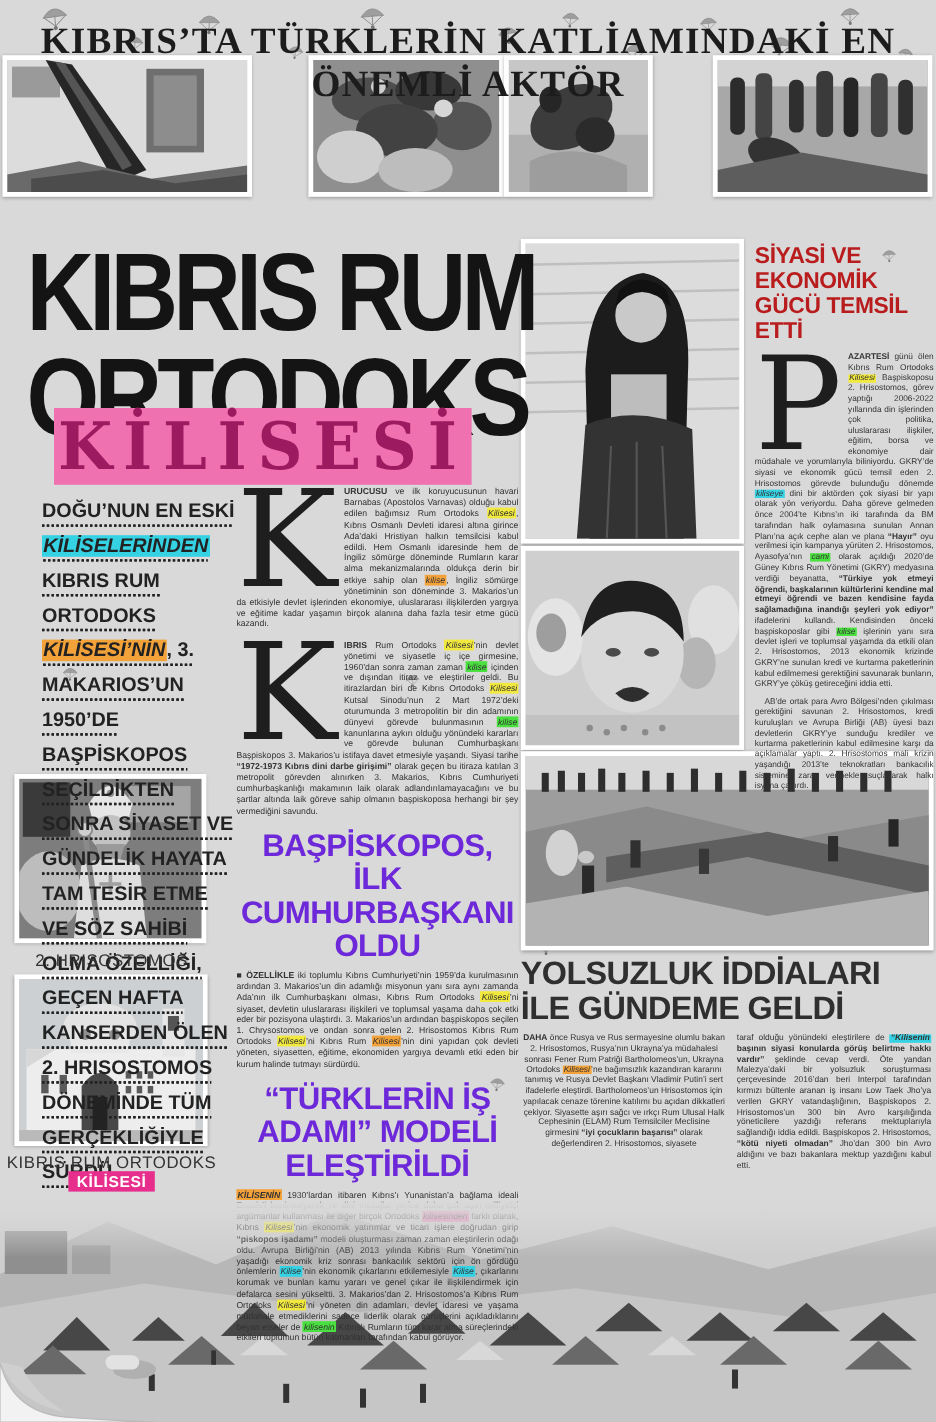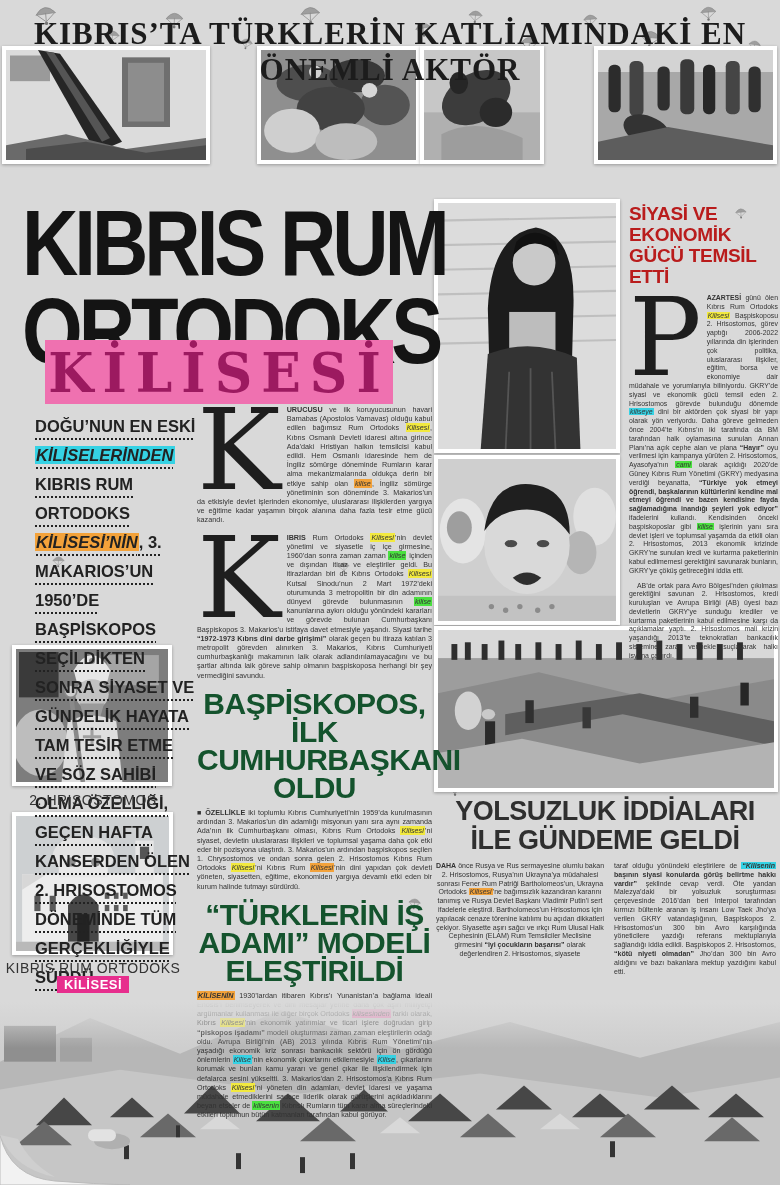--- a/index.html
+++ b/index.html
@@ -20,41 +20,41 @@
            display:flex;align-items:center;justify-content:center;z-index:2;}
   .pinkbox span{font-family:"DejaVu Serif","Liberation Serif",serif;font-weight:bold;font-size:52px;
                 letter-spacing:9px;color:var(--c-headline_box_text);transform:scaleY(1.05);}
   
   .deck{left:35px;top:412px;width:164px;font-weight:bold;font-size:16.5px;line-height:29px;
         color:#222;z-index:2;text-decoration:underline dotted 2px;text-underline-offset:6px;}
   .deck span{text-decoration:inherit;}
   
   .mcol{left:197px;top:405px;width:235px;z-index:2;}
   .mcol p{margin:0 0 8px 0;font-size:7.2px;line-height:9.2px;text-align:justify;color:#333;}
-  .mid-head{font-weight:bold;font-size:30px;line-height:28px;letter-spacing:-.5px;color:#14532d;
+  .mid-head{font-weight:bold;font-size:26px;line-height:28px;letter-spacing:-.5px;color:#6d28d9;
             text-align:center;margin:10px 0 6px 0;}
   .dropcap{float:left;font-family:"DejaVu Serif","Liberation Serif",serif;font-size:112px;
            line-height:86px;margin:2px 6px 0 0;color:#1e1e1e;}
   .rcol{left:629px;top:203px;width:149px;z-index:2;}
   .rcol h2{margin:0 0 7px 0;font-weight:bold;font-size:19px;line-height:21px;letter-spacing:-.3px;color:#b91c1c;}
   .rcol p{margin:0 0 6px 0;font-size:6.9px;line-height:8.8px;text-align:justify;color:#333;}
   .rcol .dropcap{font-size:108px;line-height:84px;margin-right:5px;}
   .b{font-weight:bold;}
   .hl{padding:0 1px;font-style:italic;}
   .hl-yellow{background:var(--c-yellow);}
   .hl-cyan{background:var(--c-cyan);}
   .hl-orange{background:var(--c-orange);}
   .hl-green{background:var(--c-green);}
   .hl-pink{background:var(--c-pink);}
   
   .caption{z-index:2;text-align:center;font-size:14px;letter-spacing:.5px;color:#333;}
   .caption-box{display:inline-block;background:var(--c-magenta);color:#fff;font-weight:bold;
                font-size:13px;padding:1px 7px;letter-spacing:.5px;}
   
-  .bot-head{left:434px;top:797px;width:342px;text-align:center;font-weight:bold;font-size:27px;
+  .bot-head{left:434px;top:797px;width:342px;font-weight:bold;font-size:27px;
             line-height:29px;letter-spacing:-.5px;color:#2f2f2f;z-index:2;}
   .bot-col{top:862px;width:172px;font-size:7px;line-height:8.8px;color:#333;z-index:2;}
   .bot-col.c1{left:434px;text-align:center;}
   .bot-col.c2{left:614px;width:162px;text-align:justify;}
   
   .camp{left:0;top:1002px;width:780px;height:183px;z-index:1;}
   .camp svg{display:block;width:100%;height:100%;}
   .camp-fade{left:0;top:1002px;width:780px;height:46px;z-index:2;
              background:linear-gradient(#d9d9d9,rgba(217,217,217,0));}
   .curl{left:0;top:1105px;z-index:3;}

